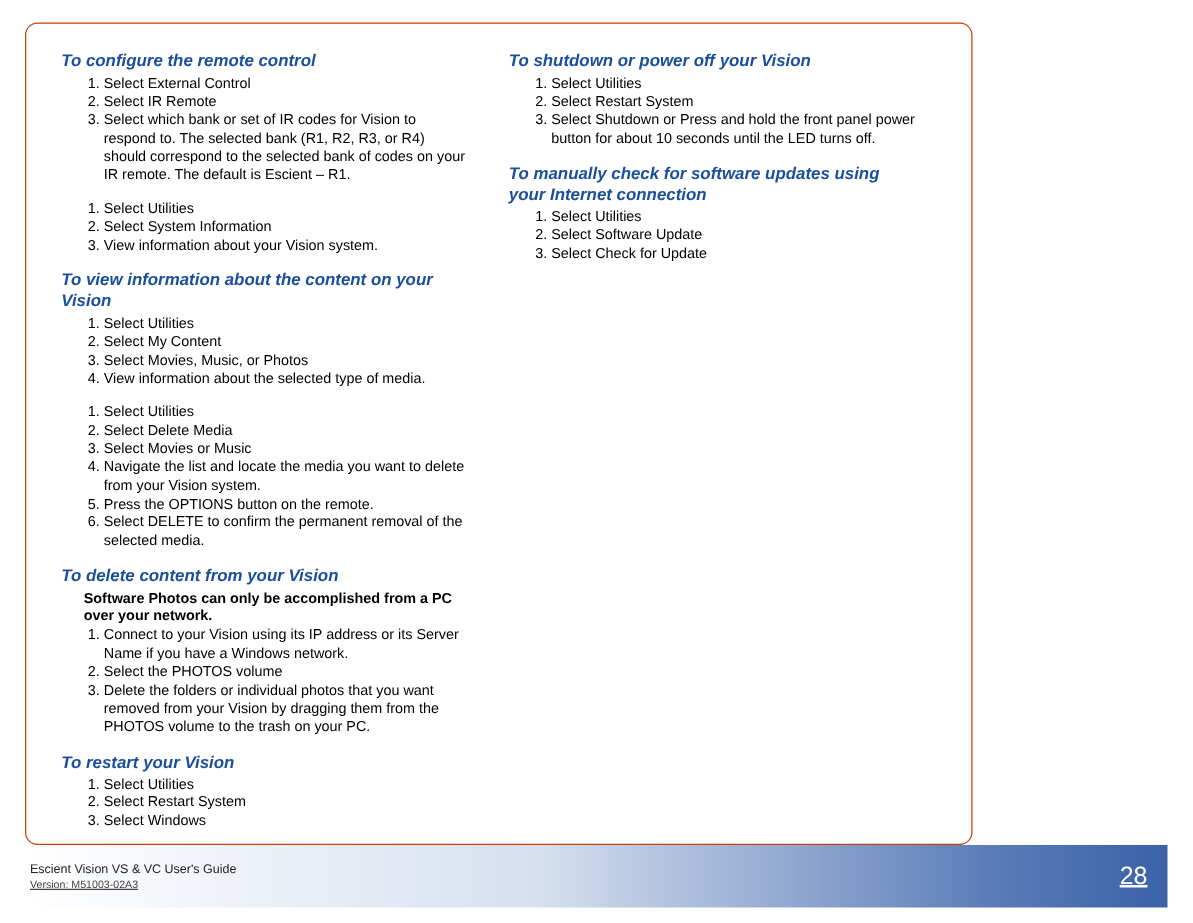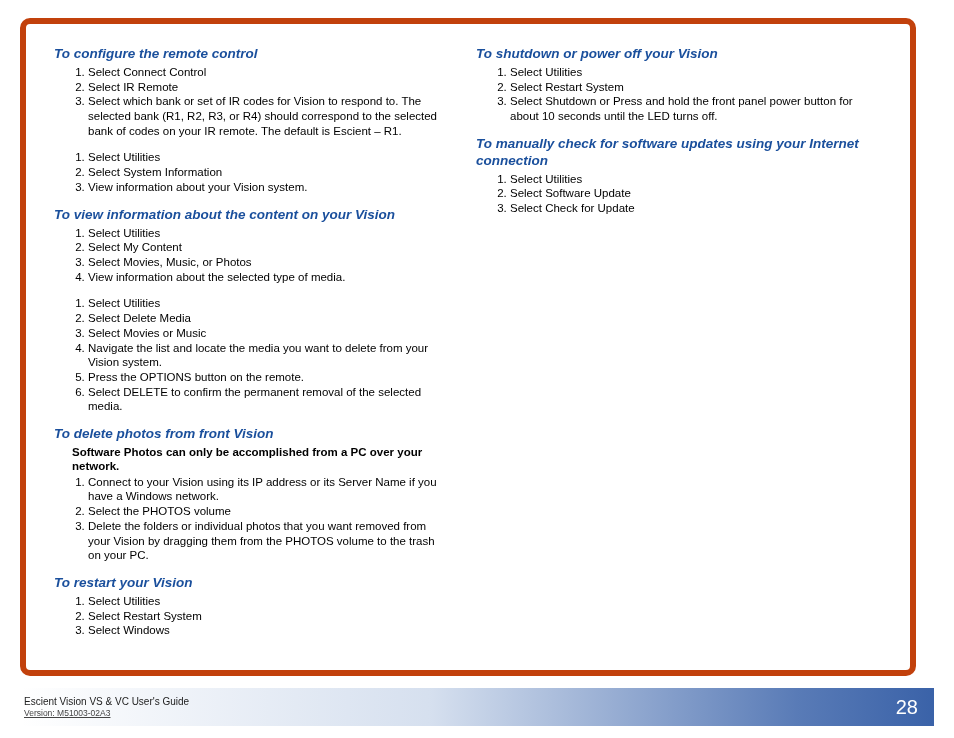--- a/index.html
+++ b/index.html
@@ -5,23 +5,23 @@
   * { box-sizing: border-box; margin: 0; padding: 0; }
   body {
     width: 954px;
     height: 738px;
     font-family: "Myriad Pro", "Segoe UI", Arial, sans-serif;
     background: #fff;
     position: relative;
     padding: 18px 20px 0 20px;
   }
   .page-frame {
-    width: 896px;
+    width: 758px;
     height: 658px;
-    border: 6px solid #c2410c;
+    border: 1px solid #c2410c;
     border-radius: 10px;
     padding: 22px 44px 10px 28px;
     position: relative;
   }
   .columns {
     display: flex;
     gap: 32px;
   }
   .col {
     width: 420px;
@@ -47,21 +47,21 @@
     padding-left: 16px;
     font-size: 11.5px;
     line-height: 1.28;
   }
   ol li { margin-bottom: 0px; }
   .footer {
     position: absolute;
     left: 20px;
     right: 20px;
     bottom: 12px;
-    height: 38px;
+    height: 50px;
     display: flex;
     align-items: center;
   }
   .footer-gradient {
     position: absolute;
     left: 0; right: 0; bottom: 0; top: 0;
     background: linear-gradient(to right, rgba(255,255,255,0) 0%, rgba(90,130,190,0.25) 45%, rgba(60,100,170,0.85) 85%, #3a62a8 100%);
     z-index: 0;
   }
   .footer-left {
@@ -73,32 +73,33 @@
     padding-left: 4px;
   }
   .footer-left .ver { font-size: 8.5px; color: #444; text-decoration: underline; }
   .footer-right {
     position: relative;
     z-index: 1;
     margin-left: auto;
     color: #fff;
     font-size: 20px;
     padding-right: 16px;
+    text-decoration: underline;
   }
 </style>
 </head>
 <body>
 
 <div class="page-frame">
   <div class="columns">
     <div class="col" id="col-left">
         <div class="section">
           <div class="sec-head">To configure the remote control</div>
           <ol>
-            <li>Select Connect Control</li>
+            <li>Select External Control</li>
             <li>Select IR Remote</li>
             <li>Select which bank or set of IR codes for Vision to respond to. The selected bank (R1, R2, R3, or R4) should correspond to the selected bank of codes on your IR remote. The default is Escient – R1.</li>
           </ol>
         </div>
         <div class="section">
           <ol>
             <li>Select Utilities</li>
             <li>Select System Information</li>
             <li>View information about your Vision system.</li>
           </ol>
@@ -116,21 +117,21 @@
           <ol>
             <li>Select Utilities</li>
             <li>Select Delete Media</li>
             <li>Select Movies or Music</li>
             <li>Navigate the list and locate the media you want to delete from your Vision system.</li>
             <li>Press the OPTIONS button on the remote.</li>
             <li>Select DELETE to confirm the permanent removal of the selected media.</li>
           </ol>
         </div>
         <div class="section">
-          <div class="sec-head">To delete photos from front Vision</div>
+          <div class="sec-head">To delete content from your Vision</div>
           <div class="note">Software Photos can only be accomplished from a PC over your network.</div>
           <ol>
             <li>Connect to your Vision using its IP address or its Server Name if you have a Windows network.</li>
             <li>Select the PHOTOS volume</li>
             <li>Delete the folders or individual photos that you want removed from your Vision by dragging them from the PHOTOS volume to the trash on your PC.</li>
           </ol>
         </div>
         <div class="section">
           <div class="sec-head">To restart your Vision</div>
           <ol>

